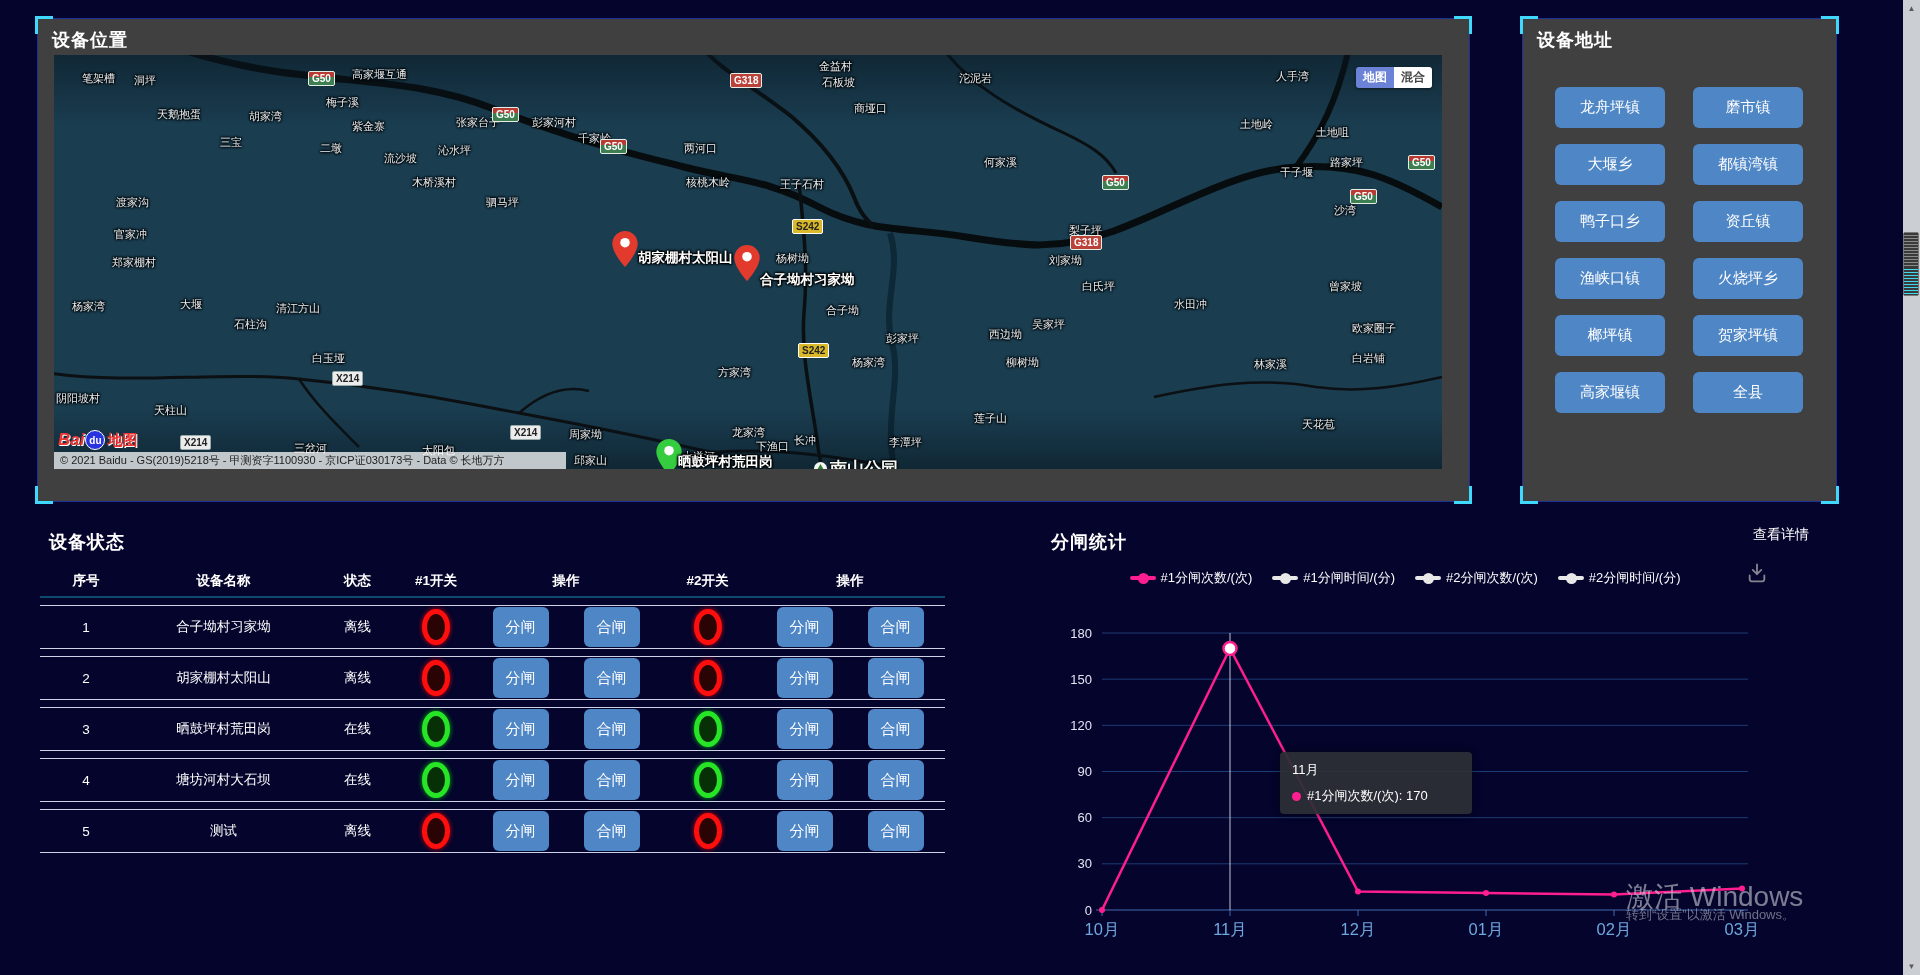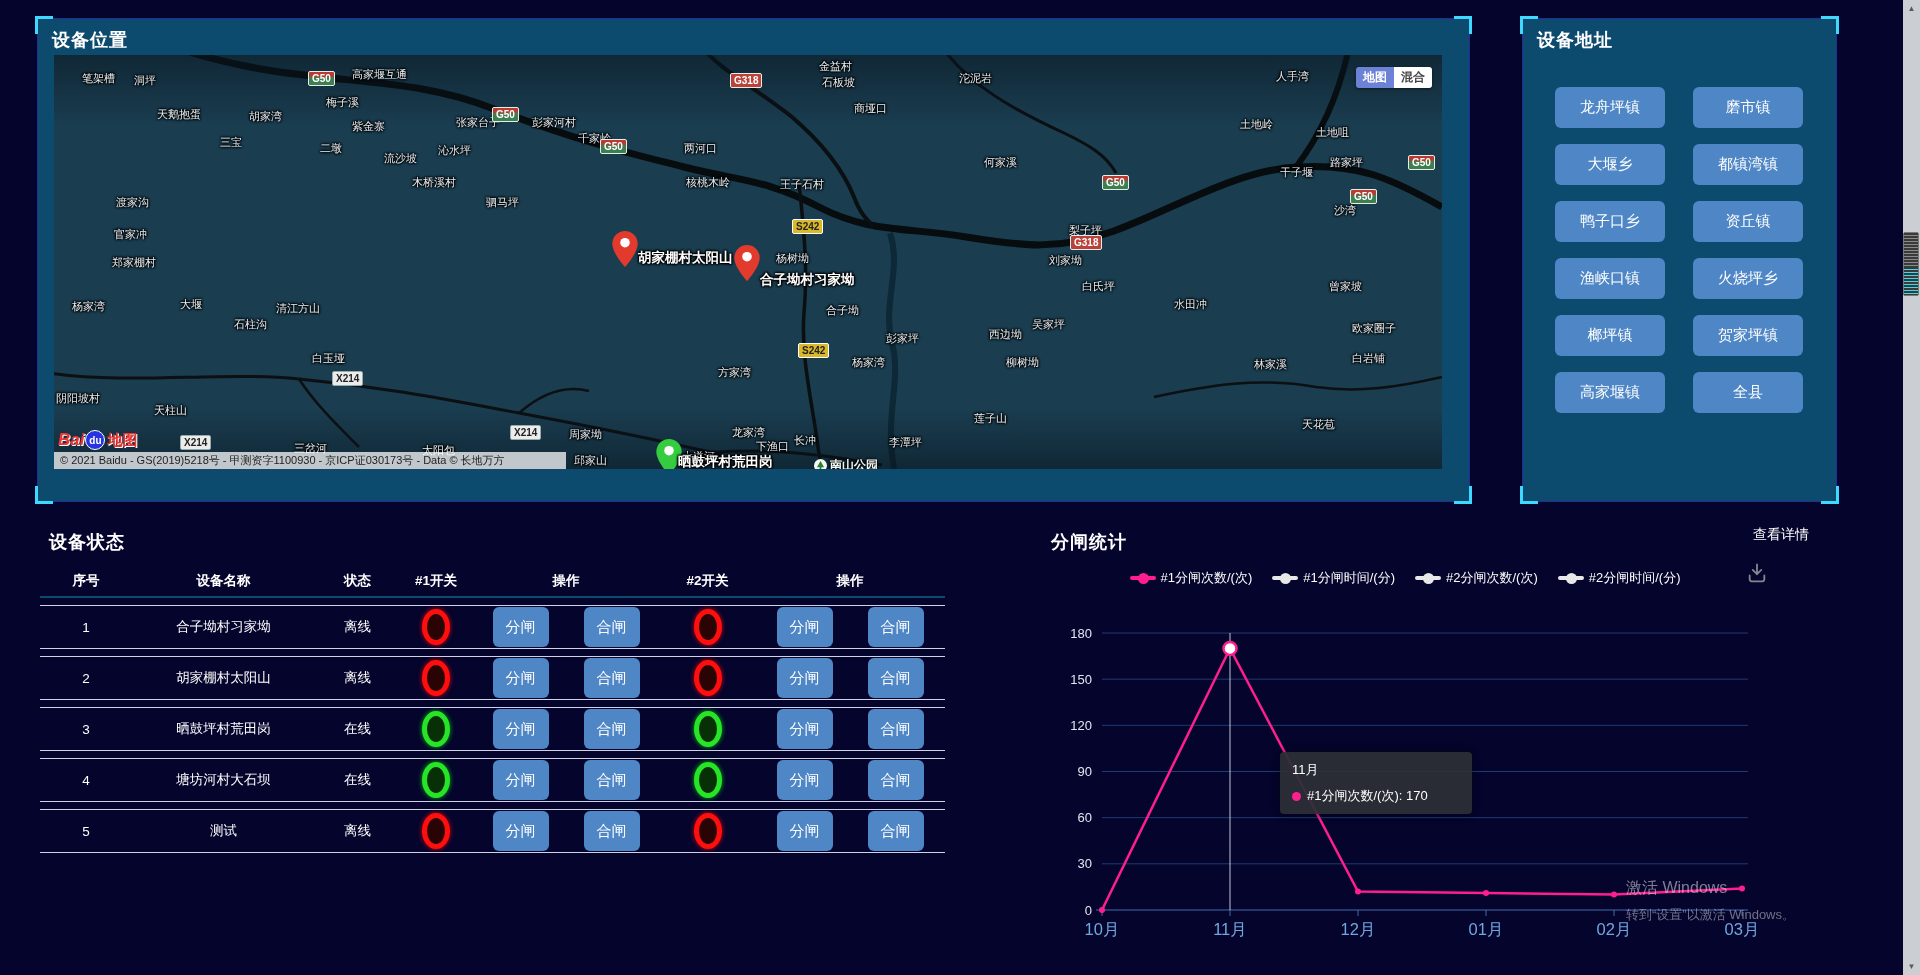--- a/index.html
+++ b/index.html
@@ -2,21 +2,21 @@
 <html><head>
 <meta charset="utf-8">
 <style>
   html,body{margin:0;padding:0}
   body{
     width:1920px;height:975px;overflow:hidden;position:relative;
     background:#04042c;color:#fff;
     font-family:"Liberation Sans","DejaVu Sans",sans-serif;
   }
   
-  .panel{position:absolute;background:#0c4a6e;border:1px solid #1e2f96;box-sizing:border-box}
+  .panel{position:absolute;background:#404040;border:1px solid #1e2f96;box-sizing:border-box}
   .corner{position:absolute;width:15px;height:15px;pointer-events:none}
   .corner.tl{top:-3px;left:-3px;border-top:3px solid #3fd9ff;border-left:3px solid #3fd9ff}
   .corner.tr{top:-3px;right:-3px;border-top:3px solid #3fd9ff;border-right:3px solid #3fd9ff}
   .corner.bl{bottom:-3px;left:-3px;border-bottom:3px solid #3fd9ff;border-left:3px solid #3fd9ff}
   .corner.br{bottom:-3px;right:-3px;border-bottom:3px solid #3fd9ff;border-right:3px solid #3fd9ff}
   .panel-title{position:absolute;left:14px;top:9px;font-size:18px;font-weight:bold;letter-spacing:1px}
   .section-title{position:absolute;font-size:18px;font-weight:bold;letter-spacing:1px}
 
   
   #panel-map{left:37px;top:18px;width:1433px;height:484px}
@@ -35,21 +35,21 @@
   .pinlabel{position:absolute;font-size:13.5px;font-weight:bold;color:#fff;white-space:nowrap;
     text-shadow:1px 1px 2px #000,-1px -1px 2px #000,1px -1px 2px #000,-1px 1px 2px #000}
   .maptype{position:absolute;right:10px;top:12px;display:flex;border-radius:3px;overflow:hidden;
     box-shadow:0 1px 3px rgba(0,0,0,.5);font-size:12px;font-weight:bold;line-height:21px;text-align:center}
   .maptype .seg{width:38px;height:21px;cursor:pointer}
   .maptype .seg.active{background:#6b82d6;color:#fff}
   .maptype .seg.plain{background:#fff;color:#444}
   .park{position:absolute;display:flex;align-items:center;gap:3px}
   .park .dot{width:13px;height:13px;border-radius:50%;background:#f2f7f2;display:flex;align-items:center;justify-content:center}
   .park .dot svg{display:block}
-  .park .t{font-size:12px;color:#f2f7f2;font-weight:bold;text-shadow:1px 1px 2px #000,-1px -1px 2px #000}
+  .park .t{font-size:17px;color:#f2f7f2;font-weight:bold;text-shadow:1px 1px 2px #000,-1px -1px 2px #000}
   .baidu-logo{position:absolute;left:4px;bottom:19px;display:flex;align-items:center;font-weight:bold}
   .baidu-logo .bai{color:#e33;font-size:17px;font-style:italic;text-shadow:1px 1px 0 #fff}
   .baidu-logo .paw{width:18px;height:18px;border-radius:50%;background:#2932e1;color:#fff;font-size:10px;
     display:flex;align-items:center;justify-content:center;margin:0 1px;border:1px solid #fff}
   .baidu-logo .ditu{color:#e33;font-size:15px;text-shadow:1px 1px 0 #fff;margin-left:1px}
   .map-copyright{position:absolute;left:0;bottom:0;height:17px;line-height:17px;width:500px;
     background:rgba(255,255,255,.74);color:#222;font-size:11px;padding:0 6px;white-space:nowrap}
 
   
   #panel-addr{left:1522px;top:18px;width:315px;height:484px}
@@ -85,21 +85,21 @@
   .legend-item{display:flex;align-items:center;gap:5px;font-size:13px;cursor:pointer}
   .legend-marker{position:relative;width:26px;height:4px;border-radius:2px}
   .legend-marker::after{content:"";position:absolute;left:8px;top:-3.5px;width:11px;height:11px;border-radius:50%;background:inherit}
   #chart-svg{position:absolute;left:1040px;top:595px}
   .tooltip{position:absolute;left:1280px;top:752px;width:168px;background:rgba(44,47,54,.93);
     border-radius:4px;padding:9px 12px;font-size:13px;box-shadow:0 0 8px rgba(0,0,0,.45);color:#fff}
   .tooltip .row2{display:flex;align-items:center;gap:6px;margin-top:8px}
   .tooltip .tdot{width:9px;height:9px;border-radius:50%}
 
   
-  .wm1{position:absolute;left:1626px;top:878px;font-size:16px;color:rgba(200,200,212,.62)}
+  .wm1{position:absolute;left:1626px;top:878px;font-size:28px;color:rgba(200,200,212,.62)}
   .wm2{position:absolute;left:1626px;top:906px;font-size:13px;color:rgba(185,185,200,.6)}
 
   
   .sb-track{position:absolute;right:0;top:0;width:17px;height:975px;background:#cbced2}
   .sb-arrow{position:absolute;right:0;width:17px;height:17px;color:#5a5a5a;font-size:8px;
     display:flex;align-items:center;justify-content:center;cursor:pointer;background:#cbced2}
   .sb-arrow.up{top:0}.sb-arrow.down{bottom:0}
   .sb-thumb{position:absolute;right:1px;top:232px;width:14px;height:62px;background:#3a3a3a;
     border:1px solid #787878;border-radius:2px;cursor:pointer;overflow:hidden}
   .sb-thumb .st-top{height:55%;background:repeating-linear-gradient(180deg,#3a3a3a 0 2px,#8a8a8a 2px 3px)}

